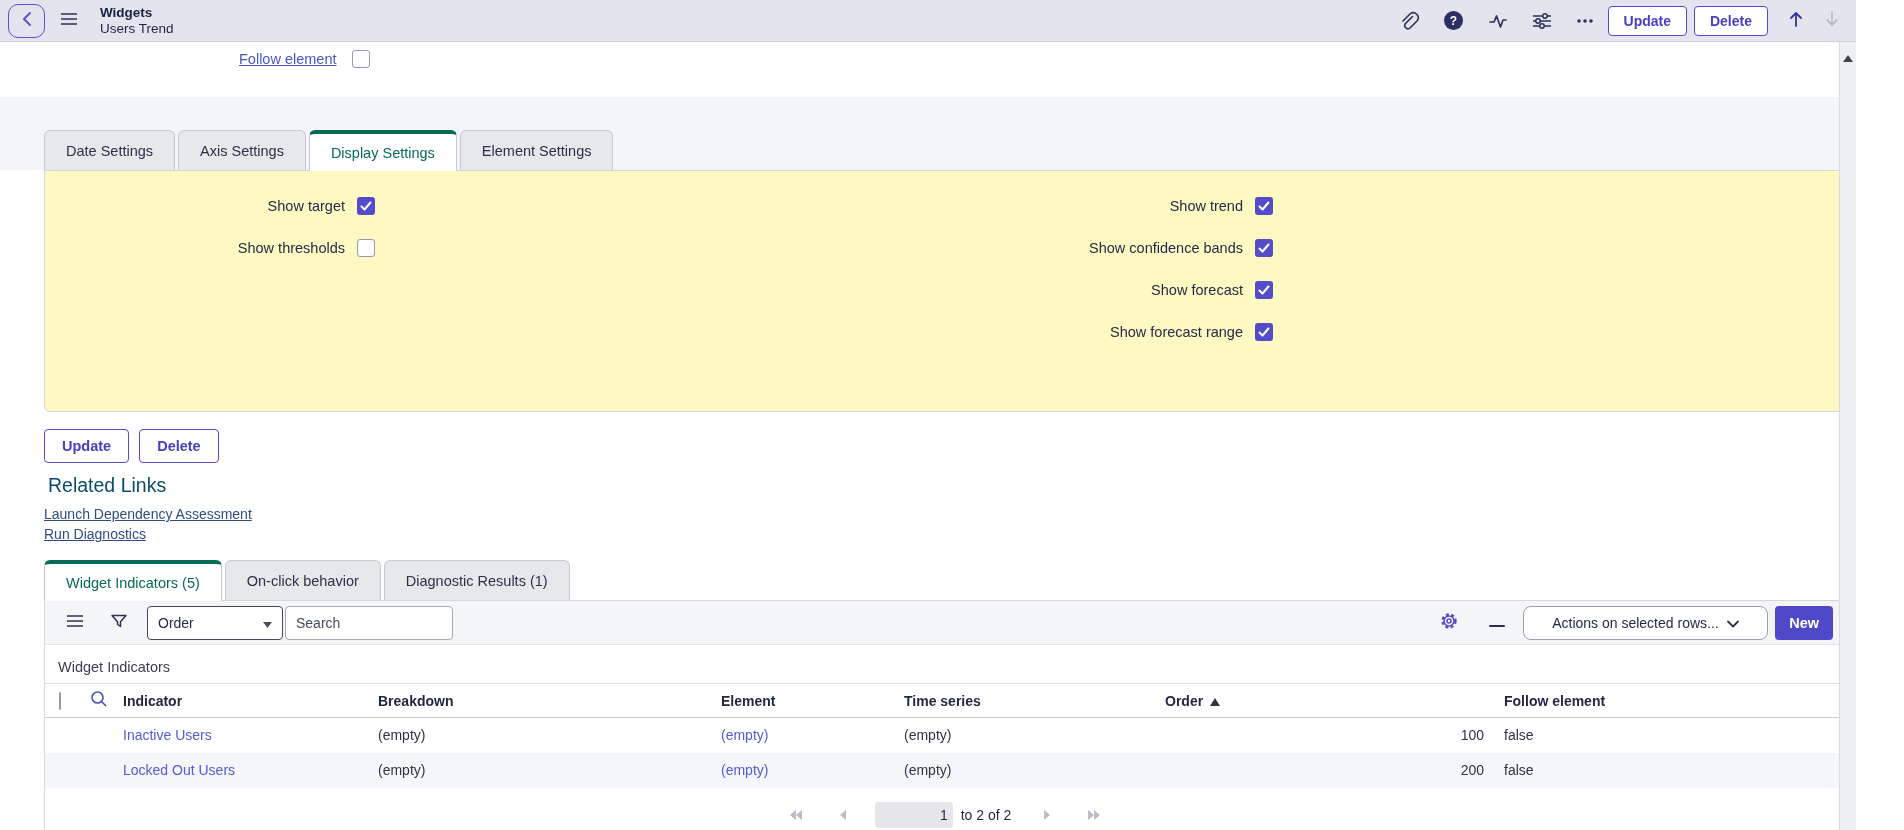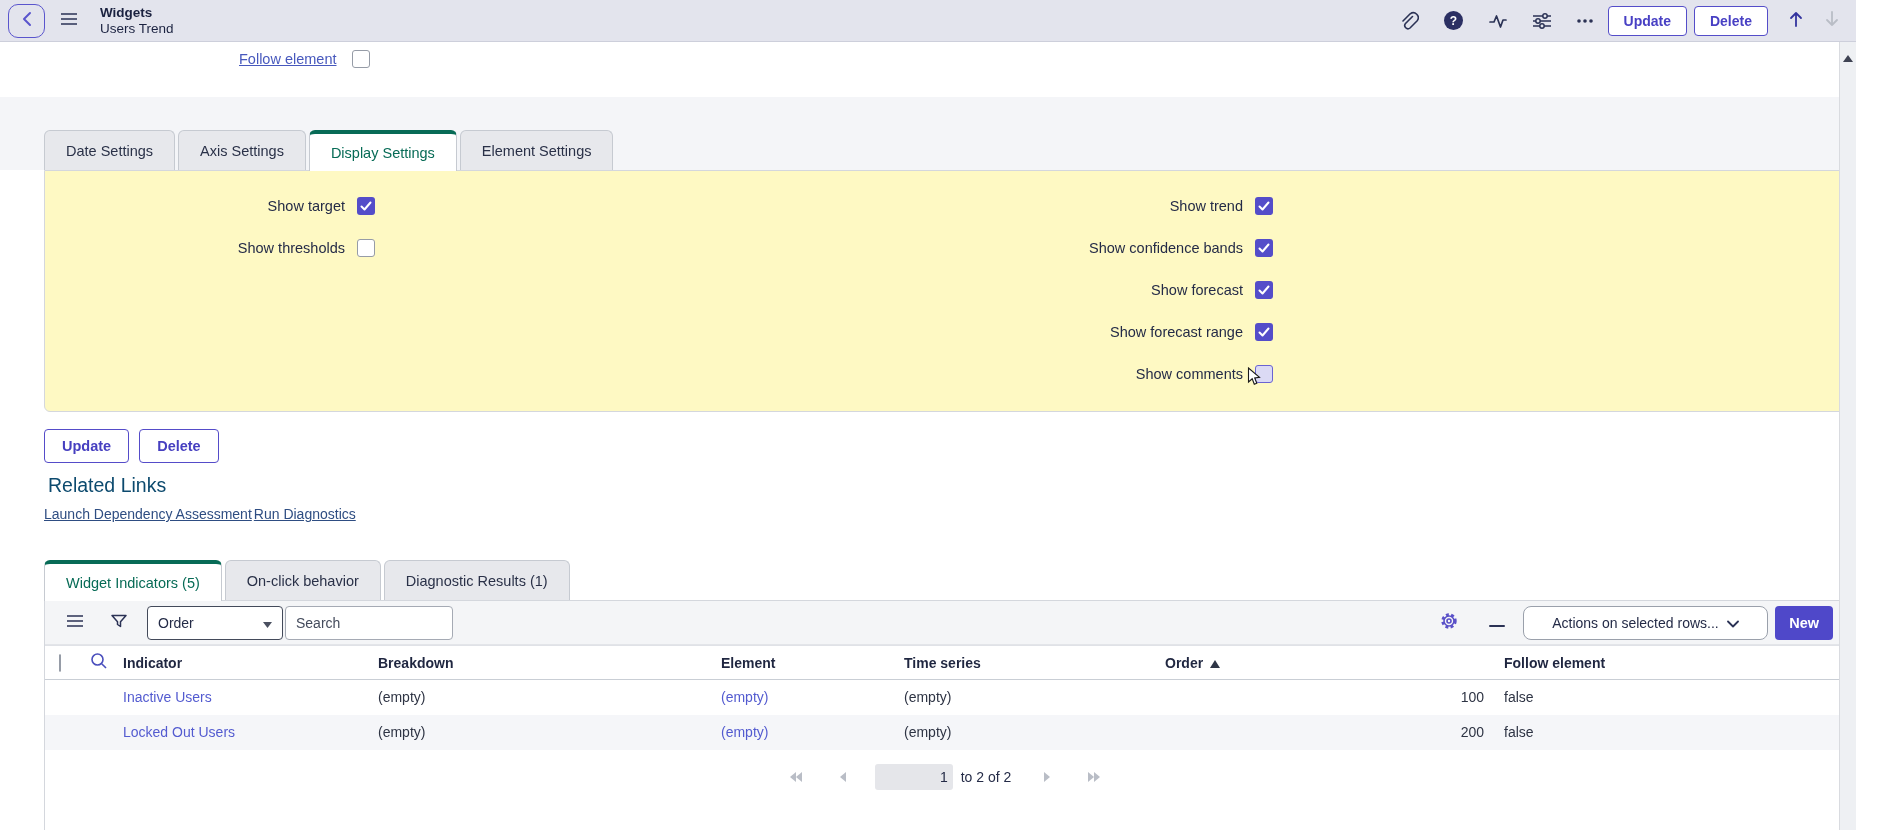--- a/index.html
+++ b/index.html
@@ -63,21 +63,21 @@
   .checkbox.checked { background:#544dc9; display:flex; align-items:center; justify-content:center; }
   .checkbox.hovered { background:#dbdaf4; border:1px solid #6a63d2; }
   .cursor-glyph { position:absolute; left:-9px; top:1px; z-index:5; }
   
   .form-actions { position:absolute; left:44px; top:429px; display:flex; gap:10px; }
   .btn-secondary {
     height:34px; padding:0 17px; background:#fff; border:1px solid #554cc9; border-radius:4px;
     color:#463fc0; font-weight:700; font-size:14.5px; display:flex; align-items:center; cursor:pointer;
   }
   .related-title { position:absolute; left:48px; top:474px; font-size:19.5px; color:#0c4a6e; }
-  .related-links { position:absolute; left:44px; top:505px; display:flex; flex-direction:row; gap:2px; font-size:14px; line-height:18px; }
+  .related-links { position:absolute; left:44px; top:505px; display:flex; flex-direction:column; gap:2px; font-size:14px; line-height:18px; }
   .related-links a { color:#2e4d82; text-decoration:underline; cursor:pointer; }
   
   .list-panel {
     position:absolute; left:44px; top:600px; width:1802px; height:231px;
     background:#fff; border:1px solid #d4d7dd; border-bottom:none; border-radius:0 6px 0 0; overflow:hidden;
   }
   .toolbar {
     height:44px; background:#f4f5f7; border-bottom:1px solid #e3e5e9;
     display:flex; align-items:center; padding:0 12px 0 21px;
   }
@@ -289,30 +289,20 @@
           </span>
       </div>
       <div class="cb-row">
         <span>Show forecast range</span>
         <span class="checkbox checked">
             <svg width="12" height="10" viewBox="0 0 12 10">
               <path d="M1.5 5.5 L4.5 8.5 L10.5 1.5" stroke="#fff" stroke-width="2" fill="none" stroke-linecap="round" stroke-linejoin="round"></path>
             </svg>
           </span>
       </div>
-      <div class="cb-row">
-        <span>Show comments</span>
-        <span class="checkbox hovered">
-          <span class="cursor-glyph">
-            <svg width="14" height="19" viewBox="0 0 14 19">
-                <path d="M1.5 1 L1.5 15 L5.2 11.8 L7.3 17.2 L9.8 16.2 L7.7 10.9 L12.5 10.4 Z" fill="#fff" stroke="#1a1a1a" stroke-width="1.1"></path>
-              </svg>
-          </span>
-        </span>
-      </div>
     </div>
   </div>
 
   <div class="form-actions">
     <div class="btn-secondary">Update</div>
     <div class="btn-secondary">Delete</div>
   </div>
 
   <div class="related-title">Related Links</div>
   <div class="related-links">
@@ -377,20 +367,21 @@
         <span>Actions on selected rows...</span>
         <span>
           <svg width="12" height="8" viewBox="0 0 12 8">
               <path d="M1 1.5 L6 6.5 L11 1.5" stroke="#2b3255" stroke-width="1.8" fill="none" stroke-linecap="round" stroke-linejoin="round"></path>
             </svg>
         </span>
       </div>
       <div class="new-btn">New</div>
     </div>
 
+    <div class="list-caption">Widget Indicators</div>
 
     <table class="grid">
       <colgroup>
         <col style="width:36px">
           <col style="width:36px">
           <col style="width:255px">
           <col style="width:343px">
         <col style="width:183px">
           <col style="width:247px">
           <col style="width:345px">

